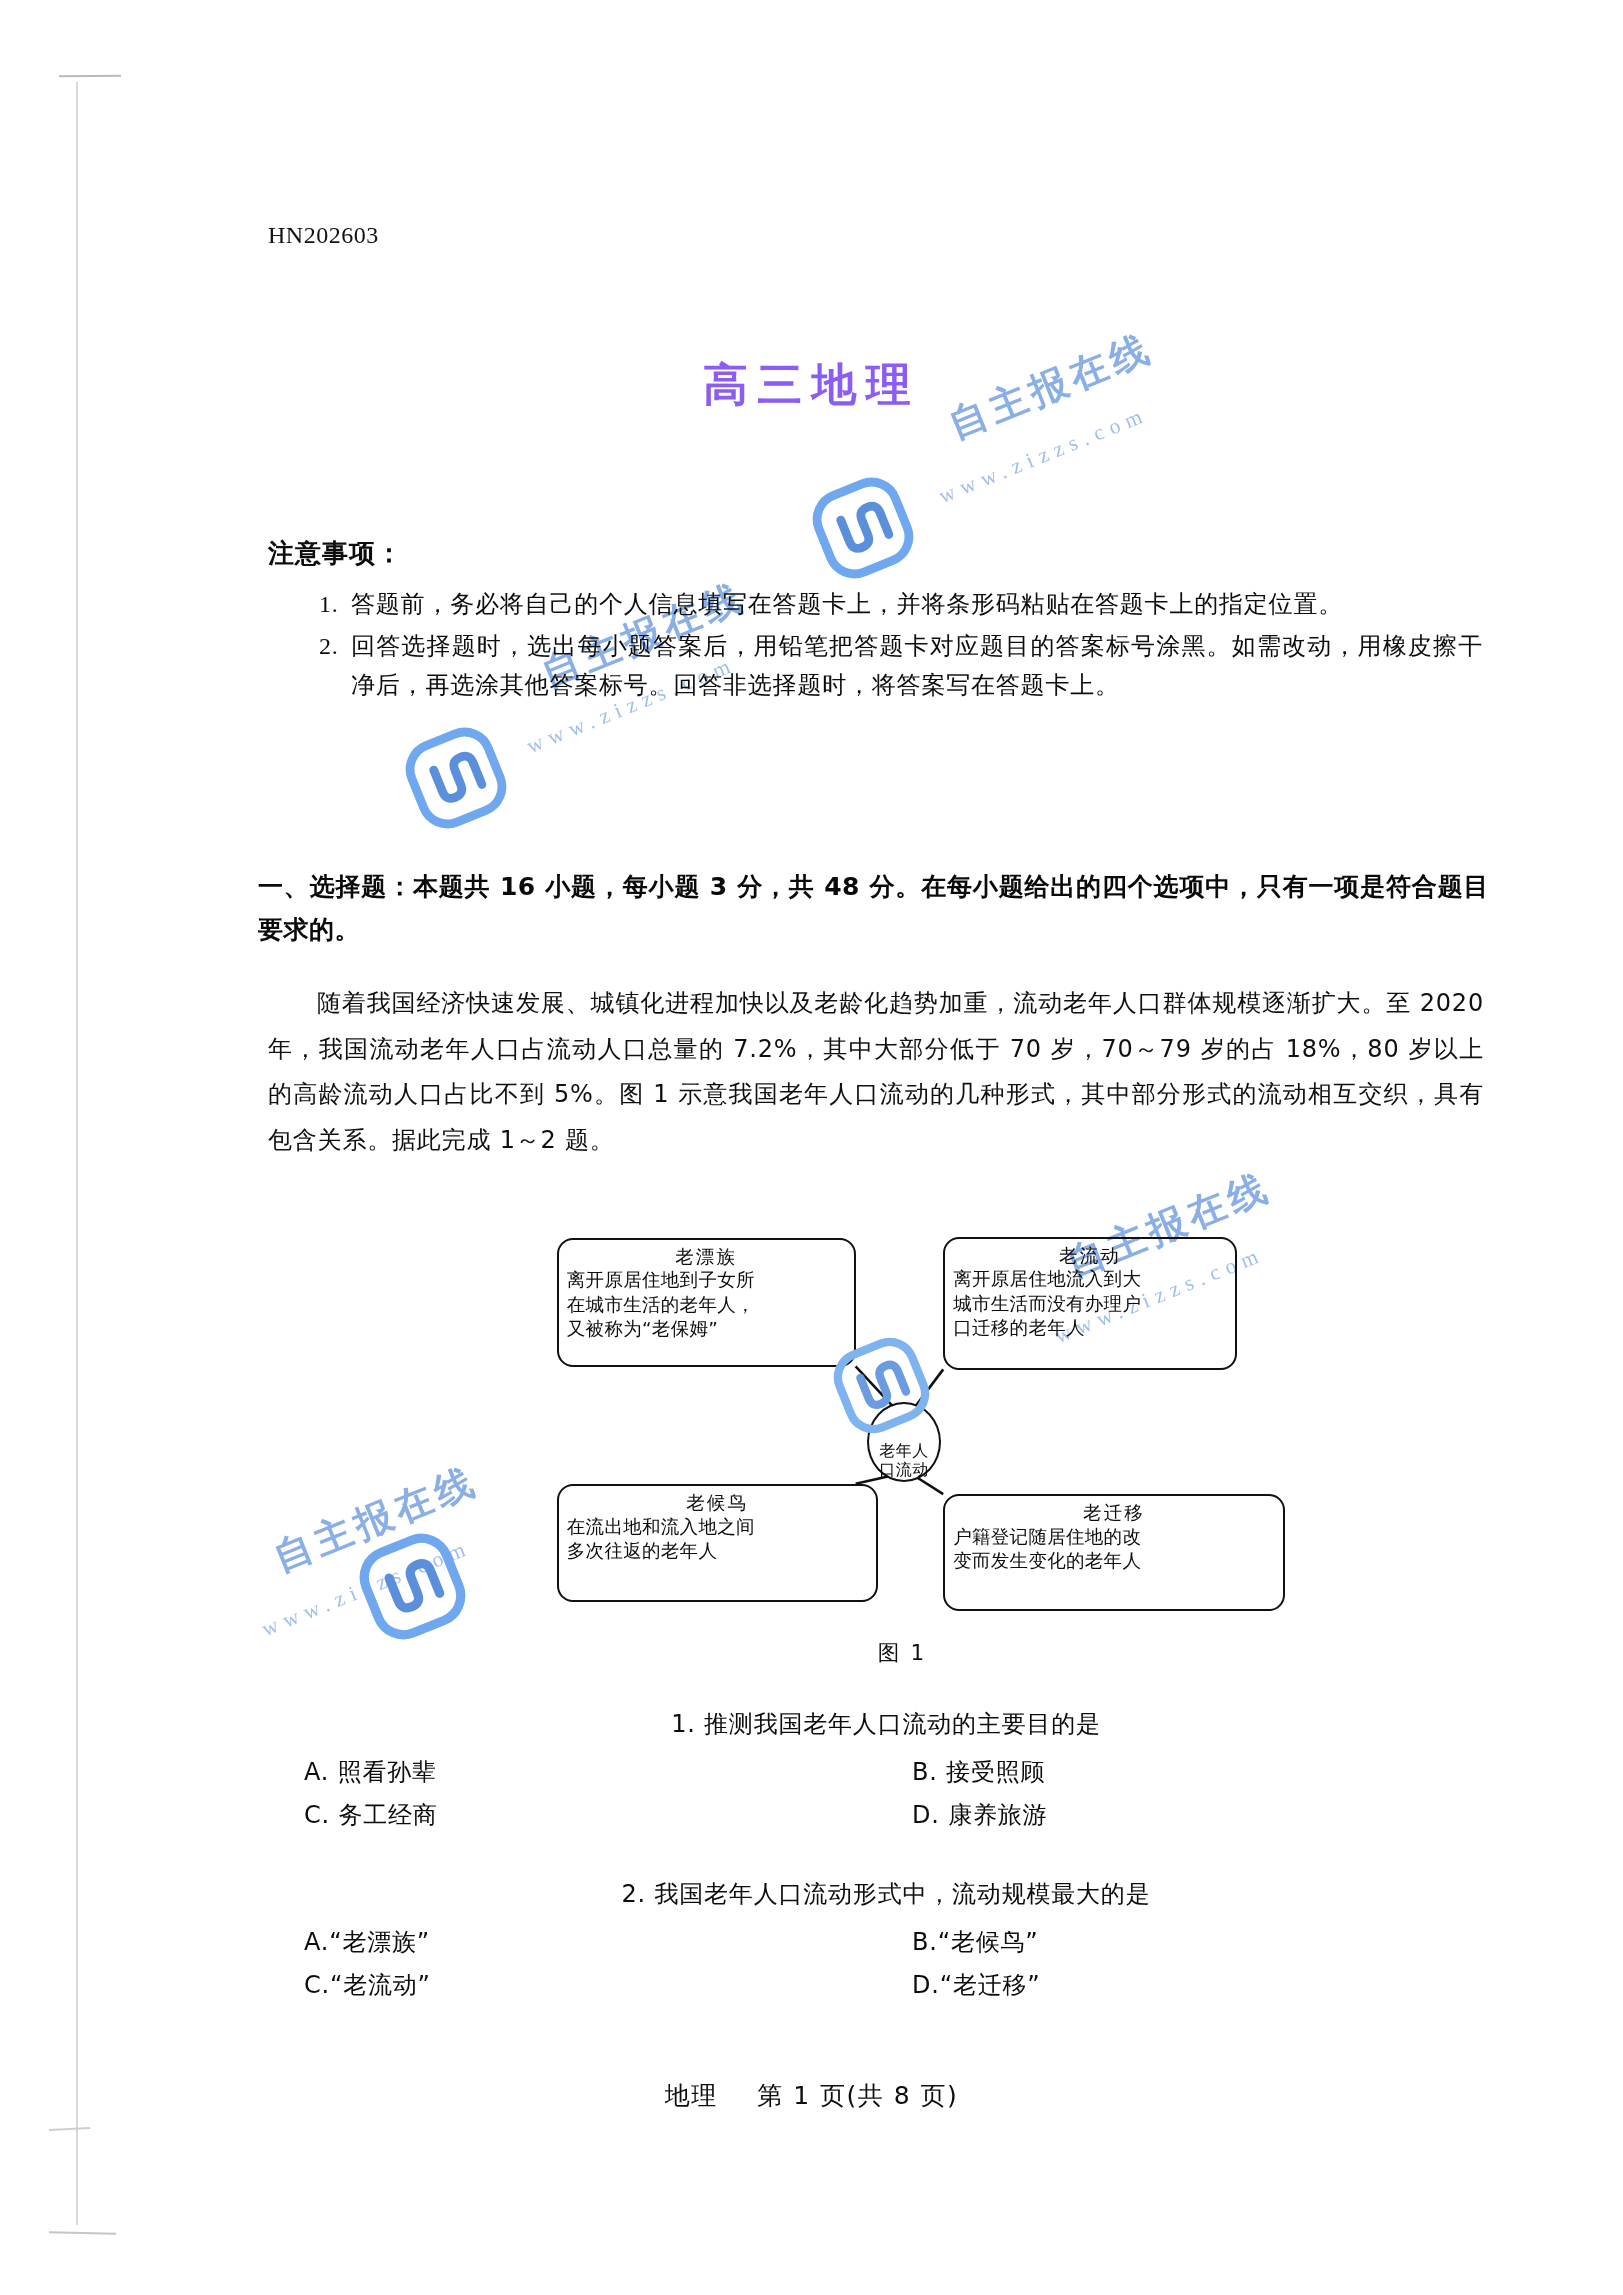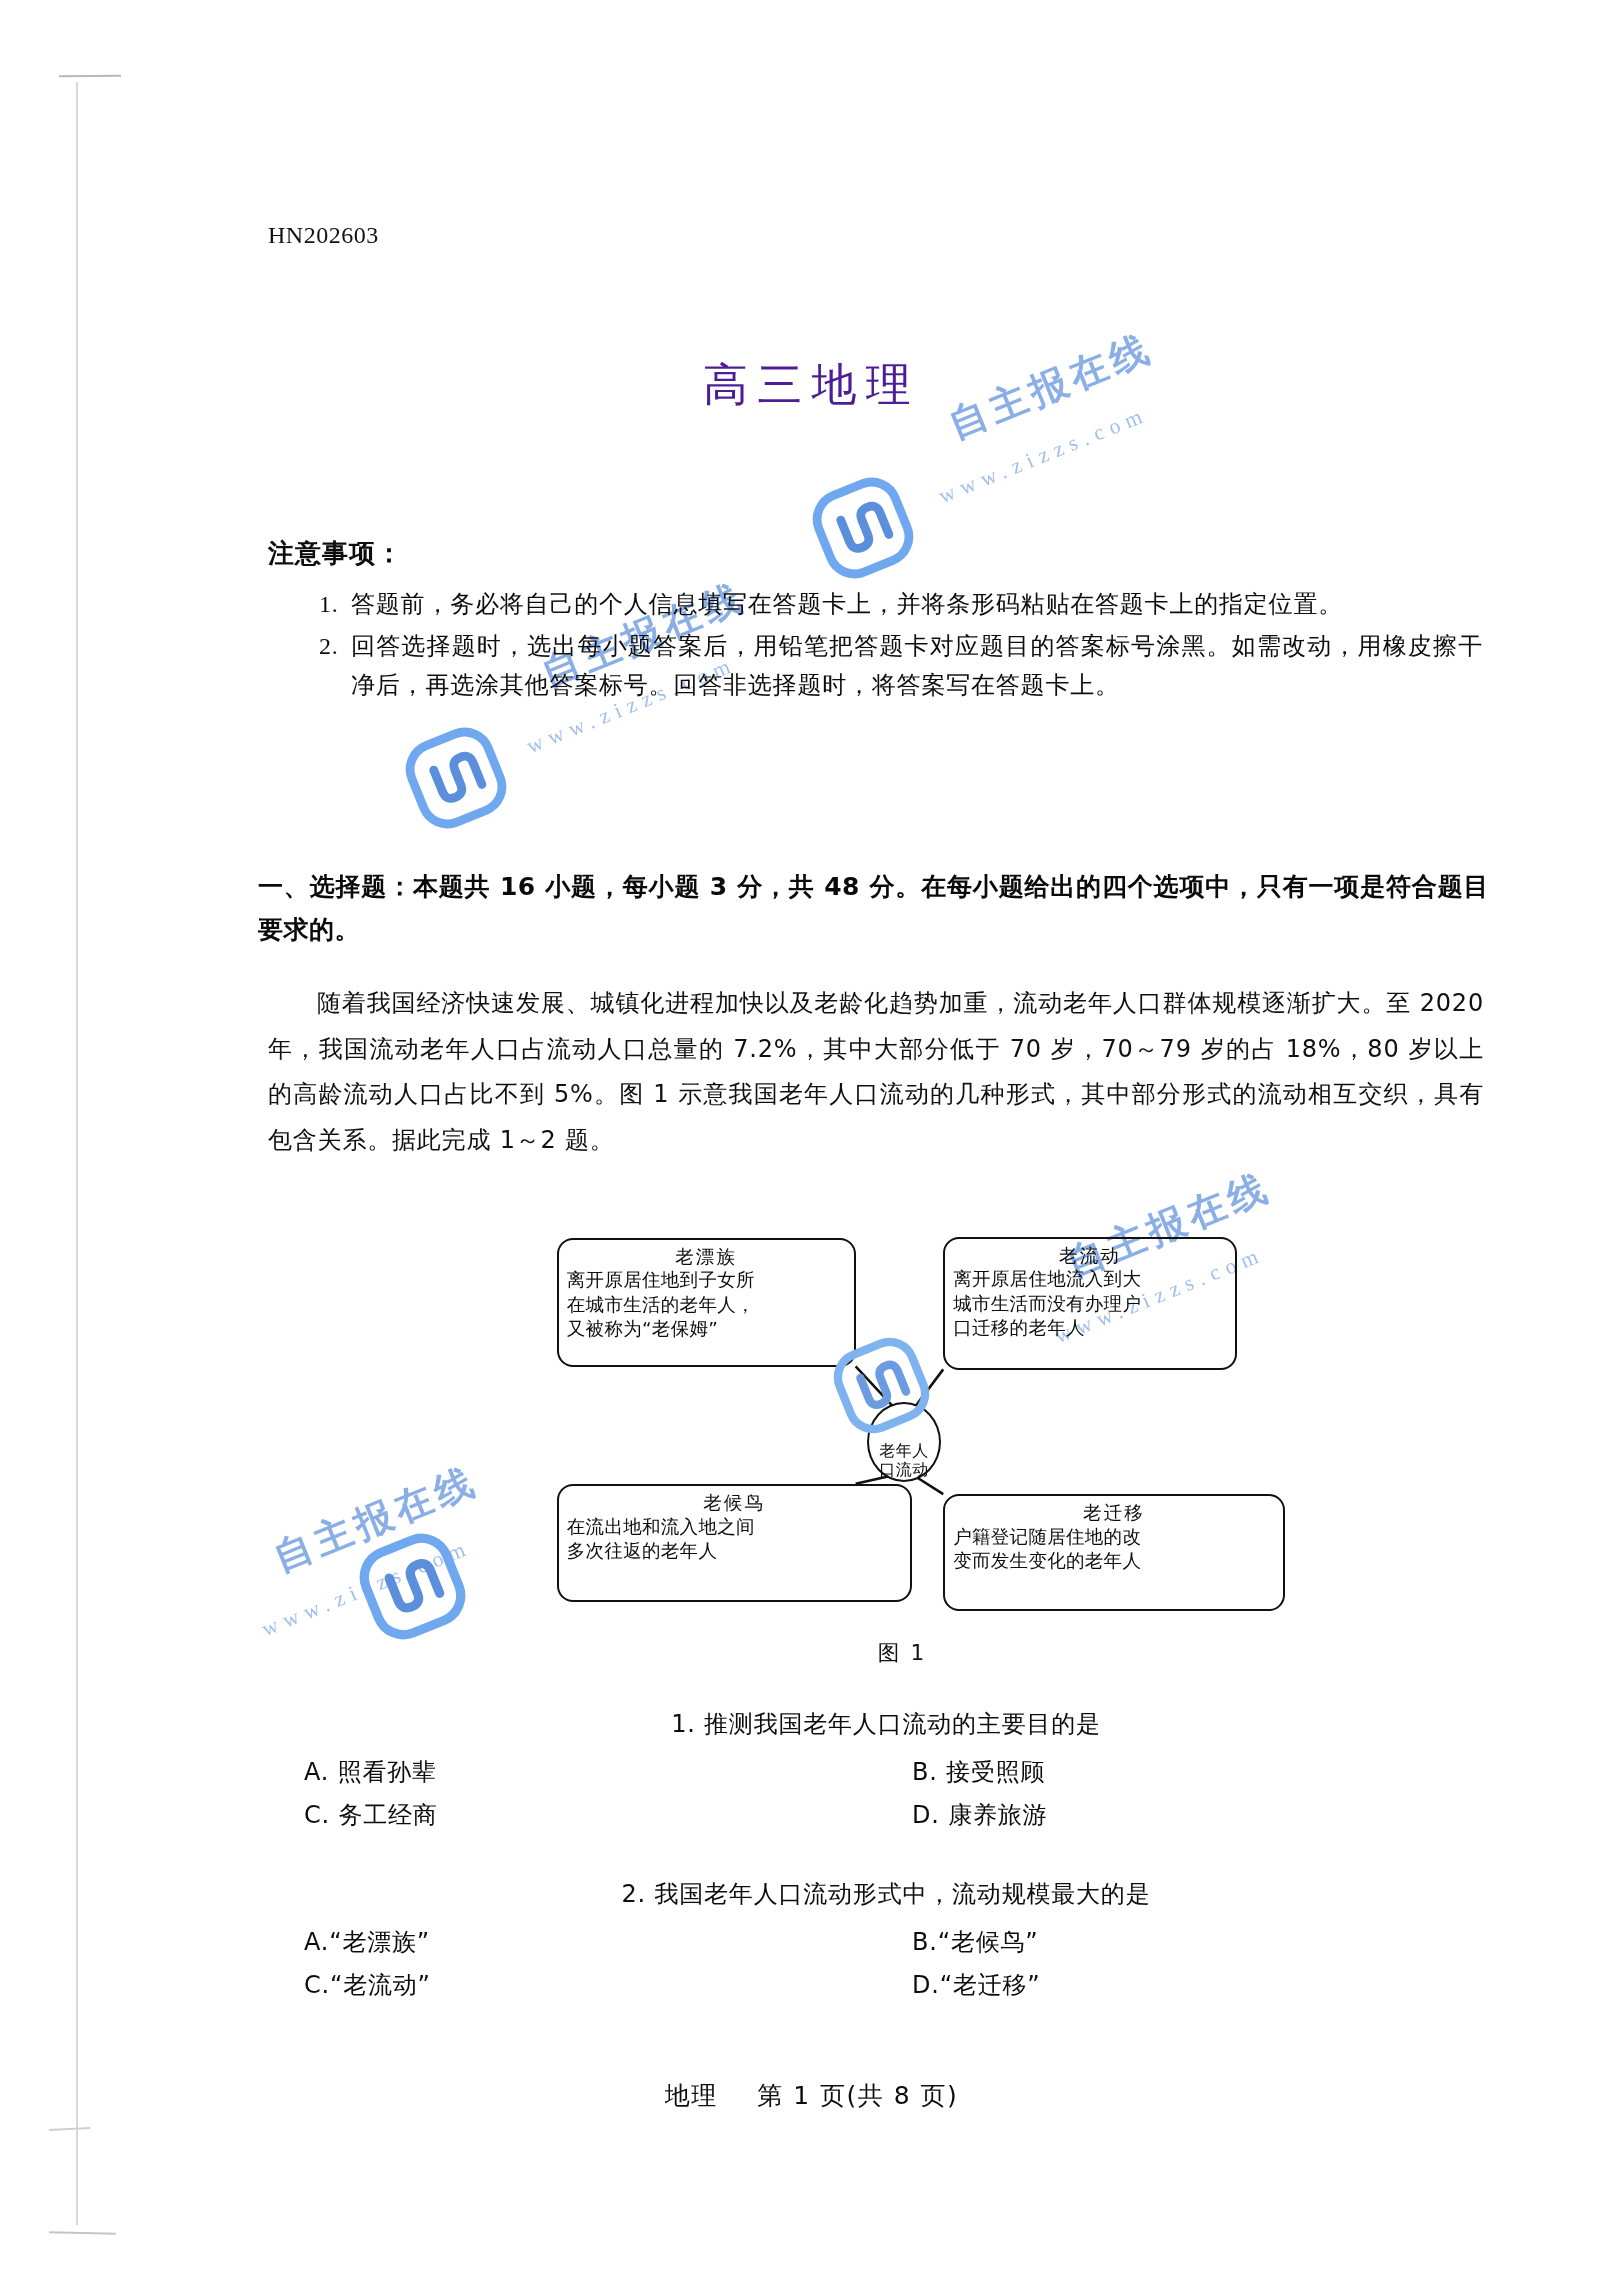--- a/index.html
+++ b/index.html
@@ -56,23 +56,23 @@
     color: #111;
     font-family: "Liberation Serif", serif;
   }
 
   .doc-title {
     position: absolute;
     left: 0; top: 355px;
     width: 1623px;
     text-align: center;
     font-size: 45px;
-    font-weight: normal;
+    font-weight: bold;
     letter-spacing: 9.3px;
-    color: #4c1d95;
+    color: #8b5cf6;
     font-family: "DejaVu Sans", sans-serif;
   }
 
   .notice-heading {
     position: absolute;
     left: 268px; top: 536px;
     font-size: 26px;
     font-weight: bold;
     letter-spacing: 1px;
     color: #0d0d0d;
@@ -158,21 +158,21 @@
     font-size: 18.5px;
     line-height: 1.32;
     letter-spacing: 0.3px;
     color: #0d0d0d;
     text-align: left;
     font-family: "DejaVu Sans", sans-serif;
   }
 
   #box-laopiao { left: 20.6px;  top: 16.5px;  width: 299px; height: 129px; }
   #box-laoliu  { left: 407px; top: 15.5px;  width: 294px; height: 133px; }
-  #box-houniao { left: 20.6px;  top: 263px; width: 355px; height: 118px; }
+  #box-houniao { left: 20.6px;  top: 263px; width: 321px; height: 118px; }
   #box-qianyi  { left: 407px; top: 273px; width: 342px; height: 117px; }
 
   .fcircle {
     position: absolute;
     left: 331px; top: 181px;
     width: 74px; height: 80px;
     box-sizing: border-box;
     border: 2.6px solid #111;
     border-radius: 50%;
     display: flex;

